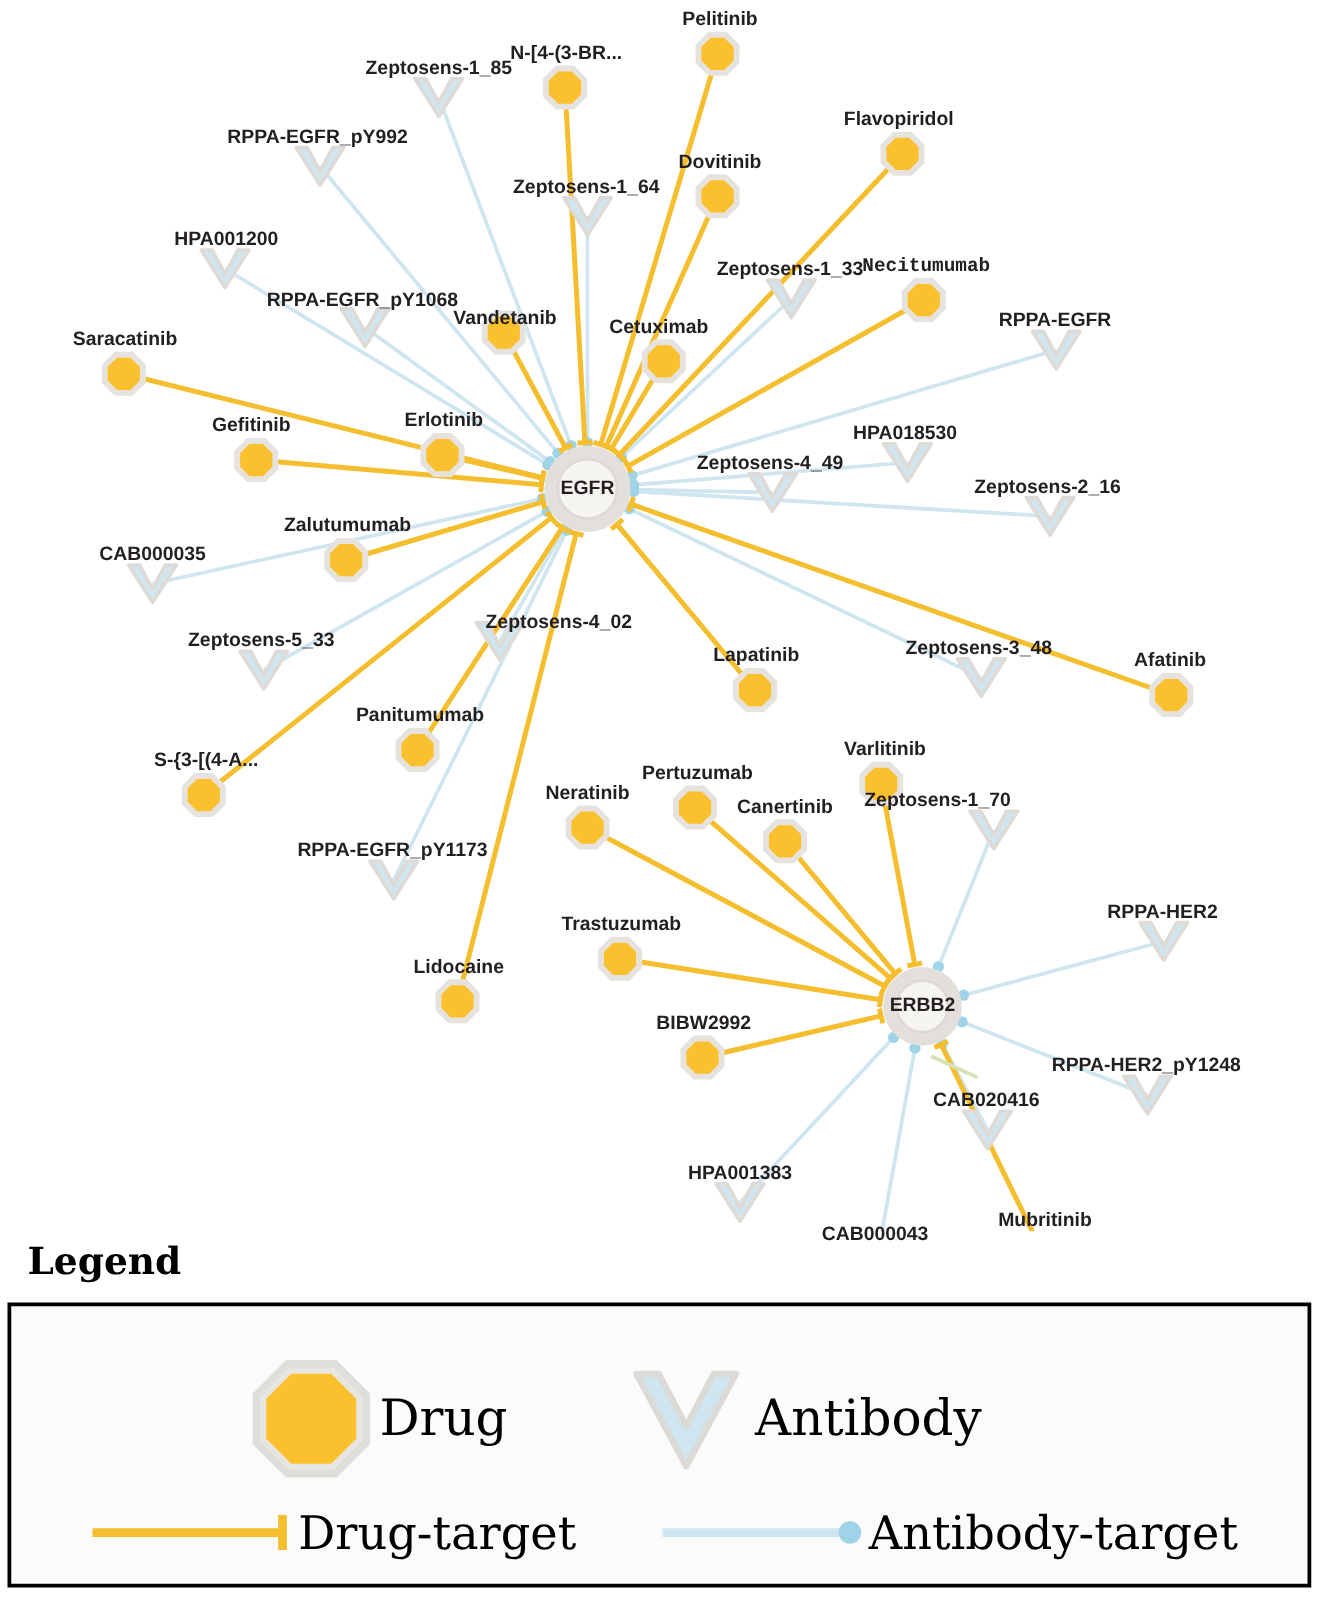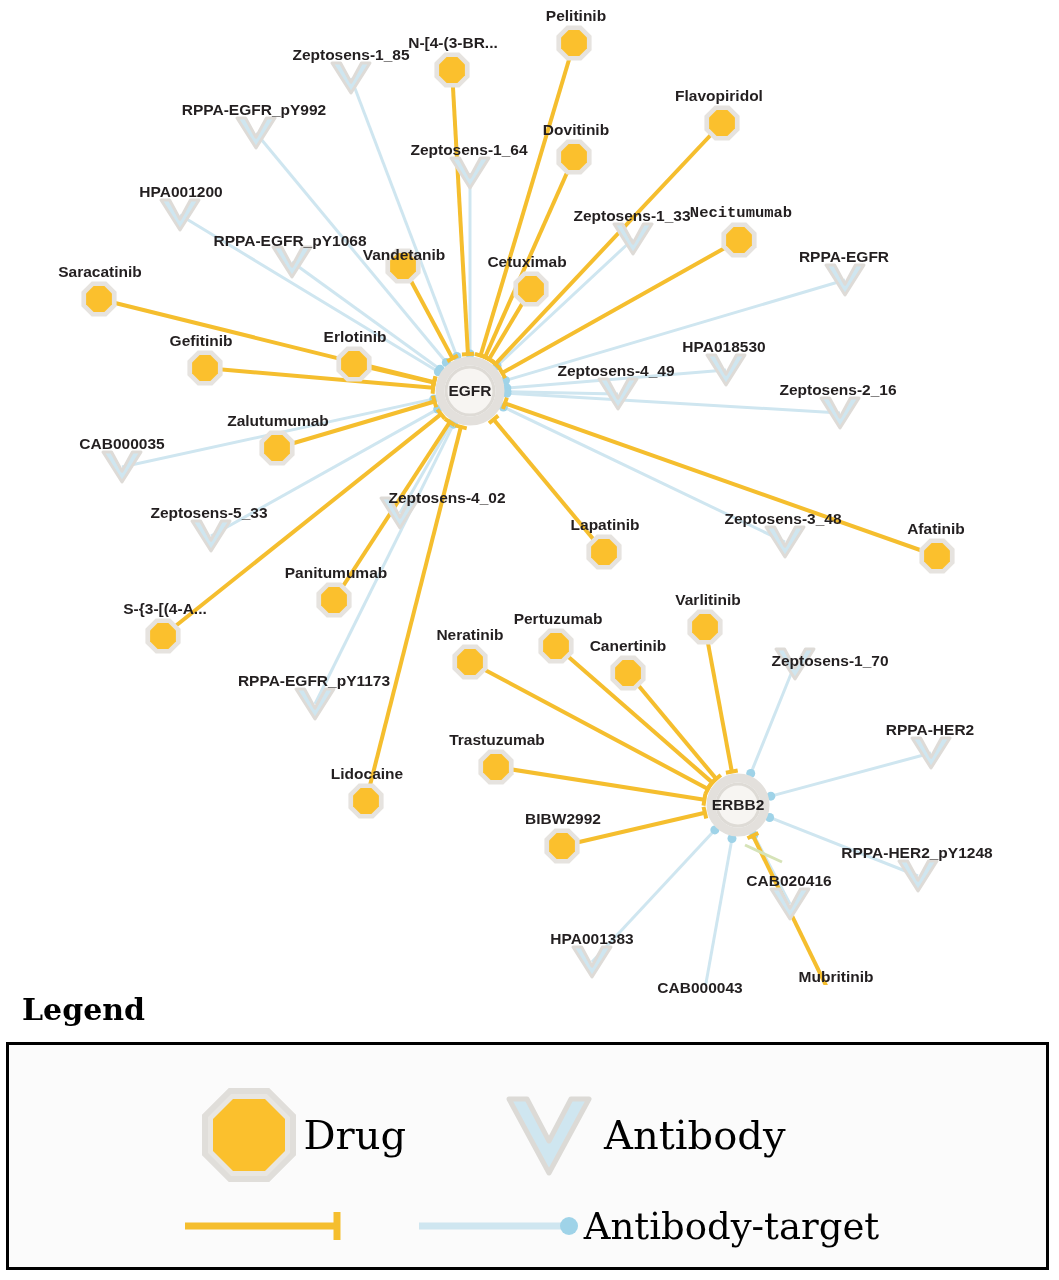--- a/index.html
+++ b/index.html
@@ -305,21 +305,21 @@
     <div class="node-label" style="left: 632px; top: 216px;">Zeptosens-1_33</div>
     <div class="node-label" style="left: 290px; top: 241px;">RPPA-EGFR_pY1068</div>
     <div class="node-label" style="left: 844px; top: 257px;">RPPA-EGFR</div>
     <div class="node-label" style="left: 724px; top: 347px;">HPA018530</div>
     <div class="node-label" style="left: 616px; top: 371px;">Zeptosens-4_49</div>
     <div class="node-label" style="left: 838px; top: 390px;">Zeptosens-2_16</div>
     <div class="node-label" style="left: 122px; top: 444px;">CAB000035</div>
     <div class="node-label" style="left: 399px; top: 498px; margin-left: 48px;">Zeptosens-4_02</div>
     <div class="node-label" style="left: 209px; top: 513px;">Zeptosens-5_33</div>
     <div class="node-label" style="left: 783px; top: 519px;">Zeptosens-3_48</div>
-    <div class="node-label" style="left: 830px; top: 641px; margin-top: 20px;">Zeptosens-1_70</div>
+    <div class="node-label" style="left: 750px; top: 641px;">Zeptosens-1_70</div>
     <div class="node-label" style="left: 314px; top: 681px;">RPPA-EGFR_pY1173</div>
     <div class="node-label" style="left: 930px; top: 730px;">RPPA-HER2</div>
     <div class="node-label" style="left: 917px; top: 853px;">RPPA-HER2_pY1248</div>
     <div class="node-label" style="left: 789px; top: 881px;">CAB020416</div>
     <div class="node-label" style="left: 592px; top: 939px;">HPA001383</div>
     <div class="node-label" style="left: 700px; top: 988px;">CAB000043</div>
   </div>
 
 <div class="legend-title">Legend</div>
 <div class="legend-box"></div>
@@ -345,20 +345,21 @@
     <div class="txt">Antibody</div>
   </div>
 </div>
 
 <div class="legend-row2">
   <div class="edge-item">
     <svg width="170" height="40" viewBox="0 0 170 40">
       <line x1="5" y1="20" x2="158" y2="20" stroke="#F5BE2E" stroke-width="7"></line>
       <line x1="157" y1="6" x2="157" y2="34" stroke="#F5BE2E" stroke-width="7"></line>
     </svg>
+    <div class="txt">Drug-target</div>
   </div>
   <div class="spacer-c"></div>
   <div class="edge-item">
     <svg width="170" height="40" viewBox="0 0 170 40">
       <line x1="5" y1="20" x2="152" y2="20" stroke="#CFE6F0" stroke-width="7"></line>
       <circle cx="155" cy="20" r="9" fill="#9FD3E8"></circle>
     </svg>
     <div class="txt">Antibody-target</div>
   </div>
 </div>

